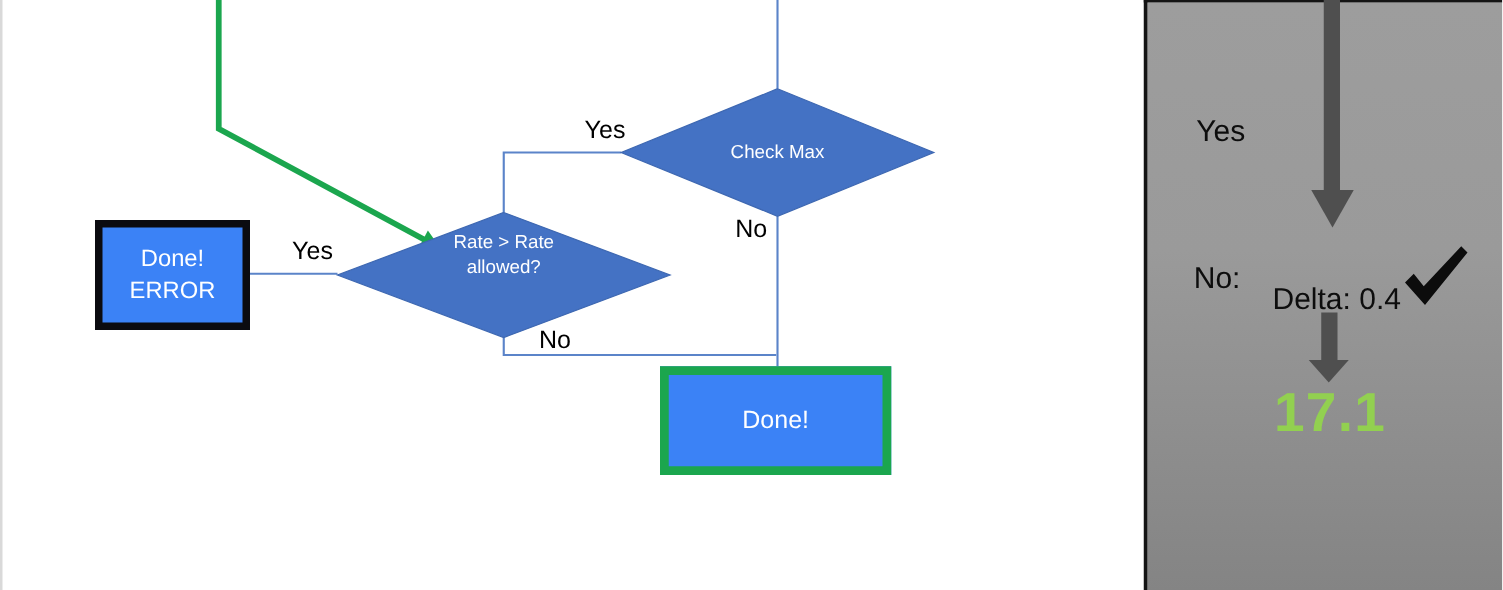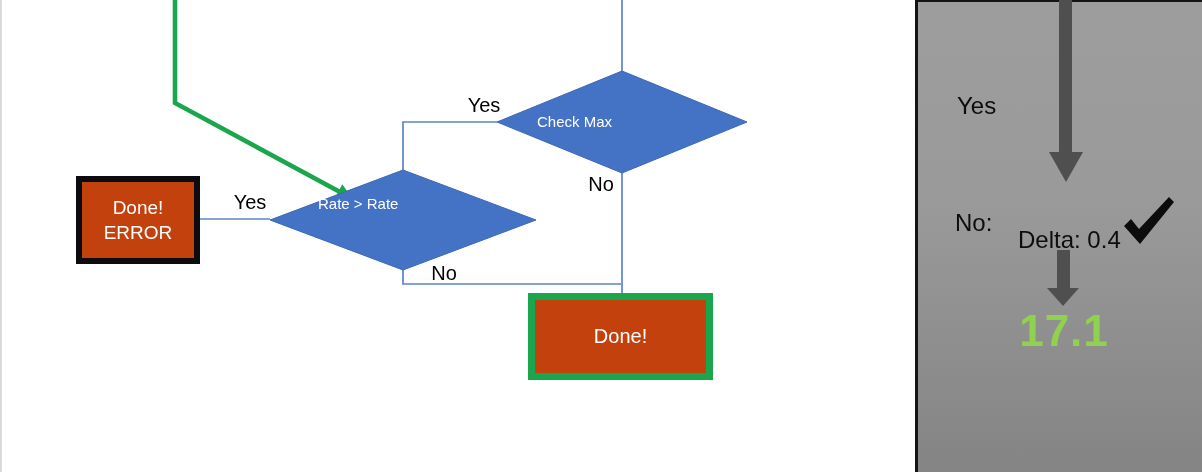--- a/index.html
+++ b/index.html
@@ -10,27 +10,27 @@
   .abs{position:absolute;text-align:right;}
   #flow-svg{position:absolute;left:0;top:0;width:1202px;height:472px;}
   
   .lbl{
     position:absolute;transform:translate(-50%,-50%);
     font-size:20px;color:#000;white-space:nowrap;
   }
   
   .diamond-text{
     position:absolute;transform:translate(-50%,-50%);
-    width:170px;text-align:left;color:#ffffff;
+    width:170px;text-align:center;color:#ffffff;
     font-size:15px;line-height:20px;
   }
   .diamond-text span{display:block;}
   
   .term-box{
-    position:absolute;box-sizing:border-box;background:#c2410c;
+    position:absolute;box-sizing:border-box;background:#3b82f6;
     display:flex;flex-direction:column;align-items:center;justify-content:center;
     color:#ffffff;text-align:center;
   }
   #done-error-box{
     left:76px;top:176px;width:124px;height:88px;
     border:6px solid #0b0b10;font-size:19px;line-height:25px;
   }
   #done-box{
     left:528px;top:293px;width:185px;height:87px;
     border:7px solid #1BA64E;font-size:20px;
@@ -92,20 +92,21 @@
 
     <polygon points="622,71 747,122 622,173 497,122" fill="#4472C4" stroke="#3e68b2" stroke-width="1"></polygon>
     <polygon points="403,170 536,220 403,270 270,220" fill="#4472C4" stroke="#3e68b2" stroke-width="1"></polygon>
   </svg>
 
   <div class="diamond-text" style="left:622px;top:122px;">
     <span>Check Max</span>
   </div>
   <div class="diamond-text" style="left:403px;top:204px;">
     <span>Rate &gt; Rate</span>
+    <span>allowed?</span>
   </div>
 
   <div class="lbl" style="left:484px;top:105px;">Yes</div>
   <div class="lbl" style="left:601px;top:184px;">No</div>
   <div class="lbl" style="left:250px;top:202px;">Yes</div>
   <div class="lbl" style="left:444px;top:273px;">No</div>
 
   <div id="done-error-box" class="term-box">
     <span>Done!</span>
     <span>ERROR</span>

